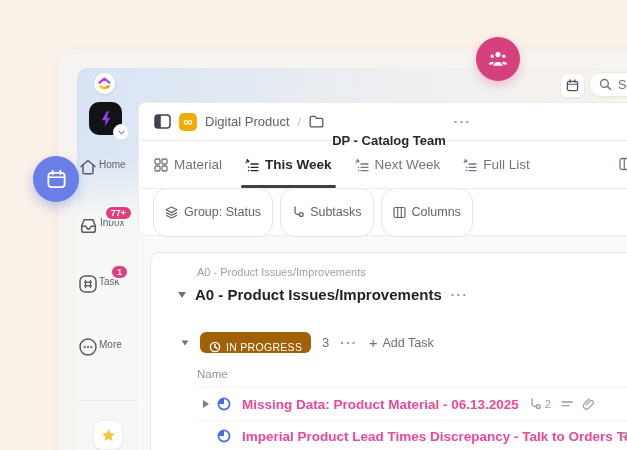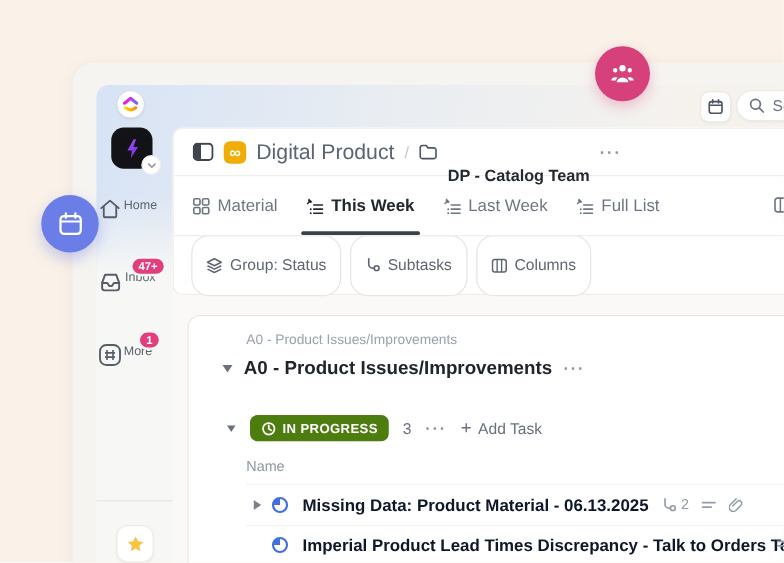--- a/index.html
+++ b/index.html
@@ -65,21 +65,21 @@
     display:flex;align-items:center;justify-content:center;
   }
   
   .main{position:absolute;left:61px;top:34px;width:539px;height:396px;z-index:1;background:#faf9f7;border-radius:8px 0 0 0;}
   .panel-top{background:#fff;border:1px solid #eeedeb;border-right:0;border-radius:8px 0 8px 8px;}
   .row-bc{height:37px;display:flex;align-items:center;gap:8px;padding-left:15px;border-bottom:1px solid #efeeed;}
   .ws-badge{
     width:18px;height:18px;border-radius:5px;background:#f0ad05;color:#fff;
     font-size:13px;font-weight:bold;display:flex;align-items:center;justify-content:center;line-height:1;
   }
-  .bc-space{font-size:17px;color:#5b6472;}
+  .bc-space{font-size:13px;color:#5b6472;}
   .bc-sep{font-size:13px;color:#c2c7cd;}
   .bc-list{font-size:13px;font-weight:600;color:#252a31;margin-top:38px;}
   .dots{font-size:13px;color:#8b929c;letter-spacing:1.5px;font-weight:bold;}
   .row-tabs{height:47px;display:flex;align-items:stretch;gap:23px;padding-left:15px;border-bottom:1px solid #efeeed;position:relative;}
   .tab{display:flex;align-items:center;gap:6px;font-size:13.5px;color:#6e7683;position:relative;cursor:pointer;}
   .tab.active{color:#23272e;font-weight:700;text-align:right;}
   .tab.active::after{content:"";position:absolute;left:-4px;right:-4px;bottom:0;height:3px;border-radius:2px;background:#3c4147;}
   .tab-partial{position:absolute;left:480px;top:16px;color:#6e7683;}
   .row-filters{height:46px;display:flex;align-items:center;gap:7px;padding-left:14px;}
   .chip{
@@ -90,33 +90,33 @@
   .card{
     margin:16px 0 0 12px;width:560px;height:300px;background:#fff;
     border:1px solid #e9e8e6;border-radius:10px;position:relative;box-sizing:border-box;
   }
   .crumb-small{margin:13px 0 0 46px;font-size:11px;color:#9aa2ac;}
   .group-row{margin:8px 0 0 27px;display:flex;align-items:center;gap:9px;}
   .group-title{font-size:15px;font-weight:700;color:#20252c;}
   .caret{width:0;height:0;border-left:4.5px solid transparent;border-right:4.5px solid transparent;border-top:6px solid #6a727d;}
   .status-row{margin:29px 0 0 30px;display:flex;align-items:center;gap:11px;}
   .status-badge{
-    display:flex;align-items:center;gap:5px;height:21px;padding:0 9px;border-radius:6px;
-    background:#4d7c0f;color:#fff;font-size:10.5px;font-weight:700;letter-spacing:.3px;
+    display:flex;align-items:flex-end;gap:5px;height:21px;padding:0 9px;border-radius:6px;
+    background:#a16207;color:#fff;font-size:10.5px;font-weight:400;letter-spacing:.3px;
   }
   .muted{font-size:12.5px;color:#69717e;}
   .add-task{display:flex;align-items:center;gap:5px;font-size:12.5px;color:#69717e;cursor:pointer;}
   .add-task .plus{font-size:15px;line-height:1;}
   .thead{margin:15px 0 0 46px;font-size:11.5px;color:#8f97a2;padding-bottom:7px;border-bottom:1px solid #f2f2f1;}
   .trow{height:32px;display:flex;align-items:center;position:relative;padding-left:52px;}
   .trow + .trow::before{content:"";position:absolute;left:46px;right:0;top:0;border-top:1px solid #f2f2f1;}
   .tbody{border-bottom:1px solid #f0f0ef;}
   .expand{width:0;height:0;border-top:4.5px solid transparent;border-bottom:4.5px solid transparent;border-left:6px solid #7b828c;margin-right:8px;}
   .expand.hidden{visibility:hidden;}
-  .task-title{font-size:13.5px;font-weight:600;color:#0f172a;margin-left:11px;}
+  .task-title{font-size:13.5px;font-weight:600;color:#ec4899;margin-left:11px;}
   .meta{display:flex;align-items:center;gap:4px;margin-left:10px;color:#949ca6;font-size:11.5px;}
   .row2-desc{position:absolute;left:470px;top:10px;color:#949ca6;}
   
   .fab{position:absolute;border-radius:50%;display:flex;align-items:center;justify-content:center;z-index:10;cursor:pointer;}
   .fab-blue{left:33px;top:156px;width:46px;height:46px;background:#6b7ee7;box-shadow:0 5px 12px rgba(90,110,220,.35);}
   .fab-pink{left:476px;top:37px;width:44px;height:44px;background:#d6417b;box-shadow:0 4px 10px rgba(214,65,123,.30);}
   svg{display:block;}
 </style>
 </head>
 <body>
@@ -179,40 +179,49 @@
 
     <div class="snav-item" style="top:54px">
       <svg width="22" height="22" viewBox="0 0 22 22">
         <path d="M4 10.5 L11 4.5 L18 10.5" fill="none" stroke="#565d68" stroke-width="1.5" stroke-linecap="round" stroke-linejoin="round"></path>
         <path d="M6 9.3 V16.5 a1.3 1.3 0 0 0 1.3 1.3 h7.4 a1.3 1.3 0 0 0 1.3 -1.3 V9.3" fill="none" stroke="#565d68" stroke-width="1.5" stroke-linecap="round"></path>
       </svg>
       <span class="lbl">Home</span>
     </div>
 
     <div class="snav-item" style="top:112px">
-      <span class="pill-badge" style="top:-9px;right:5px">47+</span>
+      <span class="pill-badge" style="top:-9px;right:5px">77+</span>
       <svg width="23" height="23" viewBox="0 0 22 22">
         <path d="M4.5 11.5 L6.8 5.5 h8.4 l2.3 6 v4 a2 2 0 0 1 -2 2 h-9 a2 2 0 0 1 -2 -2 z" fill="none" stroke="#565d68" stroke-width="1.5" stroke-linejoin="round"></path>
         <path d="M4.5 11.8 h4 l1.5 2.4 h2 l1.5 -2.4 h4" fill="none" stroke="#565d68" stroke-width="1.5" stroke-linejoin="round"></path>
       </svg>
       <span class="lbl">Inbox</span>
     </div>
 
     <div class="snav-item" style="top:171px">
       <span class="pill-badge" style="top:-9px;right:9px">1</span>
       <svg width="22" height="22" viewBox="0 0 22 22">
         <rect x="3" y="3" width="16" height="16" rx="5" fill="none" stroke="#565d68" stroke-width="1.5"></rect>
         <line x1="8.6" y1="7" x2="8.6" y2="15" stroke="#565d68" stroke-width="1.3"></line>
         <line x1="13.4" y1="7" x2="13.4" y2="15" stroke="#565d68" stroke-width="1.3"></line>
         <line x1="7" y1="9.3" x2="15" y2="9.3" stroke="#565d68" stroke-width="1.3"></line>
         <line x1="7" y1="12.7" x2="15" y2="12.7" stroke="#565d68" stroke-width="1.3"></line>
       </svg>
+      <span class="lbl">Task</span>
+    </div>
+
+    <div class="snav-item" style="top:234px">
+      <svg width="22" height="22" viewBox="0 0 22 22">
+        <circle cx="11" cy="11" r="8" fill="none" stroke="#565d68" stroke-width="1.5"></circle>
+        <circle cx="7.6" cy="11" r="1.1" fill="#565d68"></circle>
+        <circle cx="11" cy="11" r="1.1" fill="#565d68"></circle>
+        <circle cx="14.4" cy="11" r="1.1" fill="#565d68"></circle>
+      </svg>
       <span class="lbl">More</span>
     </div>
-
 
     <div class="sb-divider"></div>
     <div class="star-btn">
       <svg width="15" height="15" viewBox="0 0 16 16">
         <path d="M8 1.2 l2 4.2 4.6 .6 -3.4 3.2 .9 4.6 L8 11.5 3.9 13.8 l.9 -4.6 -3.4 -3.2 4.6 -.6 z" fill="#f5c542"></path>
       </svg>
     </div>
   </div>
 
   <div class="main">
@@ -258,21 +267,21 @@
         </div>
         <div class="tab">
           <svg width="14" height="14" viewBox="0 0 14 14">
             <path d="M2.2 0.8 l2.6 2.6 -1 1 -1.3 -.3 -1.4 1.4 -.8 -.8 1.4 -1.4 -.3 -1.3 z" fill="currentColor"></path>
             <line x1="6" y1="6" x2="13" y2="6" stroke="currentColor" stroke-width="1.3" stroke-linecap="round"></line>
             <line x1="6" y1="9.3" x2="13" y2="9.3" stroke="currentColor" stroke-width="1.3" stroke-linecap="round"></line>
             <line x1="6" y1="12.6" x2="13" y2="12.6" stroke="currentColor" stroke-width="1.3" stroke-linecap="round"></line>
             <circle cx="3.6" cy="9.3" r="0.8" fill="currentColor"></circle>
             <circle cx="3.6" cy="12.6" r="0.8" fill="currentColor"></circle>
           </svg>
-          <span>Last Week</span>
+          <span>Next Week</span>
         </div>
         <div class="tab">
           <svg width="14" height="14" viewBox="0 0 14 14">
             <path d="M2.2 0.8 l2.6 2.6 -1 1 -1.3 -.3 -1.4 1.4 -.8 -.8 1.4 -1.4 -.3 -1.3 z" fill="currentColor"></path>
             <line x1="6" y1="6" x2="13" y2="6" stroke="currentColor" stroke-width="1.3" stroke-linecap="round"></line>
             <line x1="6" y1="9.3" x2="13" y2="9.3" stroke="currentColor" stroke-width="1.3" stroke-linecap="round"></line>
             <line x1="6" y1="12.6" x2="13" y2="12.6" stroke="currentColor" stroke-width="1.3" stroke-linecap="round"></line>
             <circle cx="3.6" cy="9.3" r="0.8" fill="currentColor"></circle>
             <circle cx="3.6" cy="12.6" r="0.8" fill="currentColor"></circle>
           </svg>

